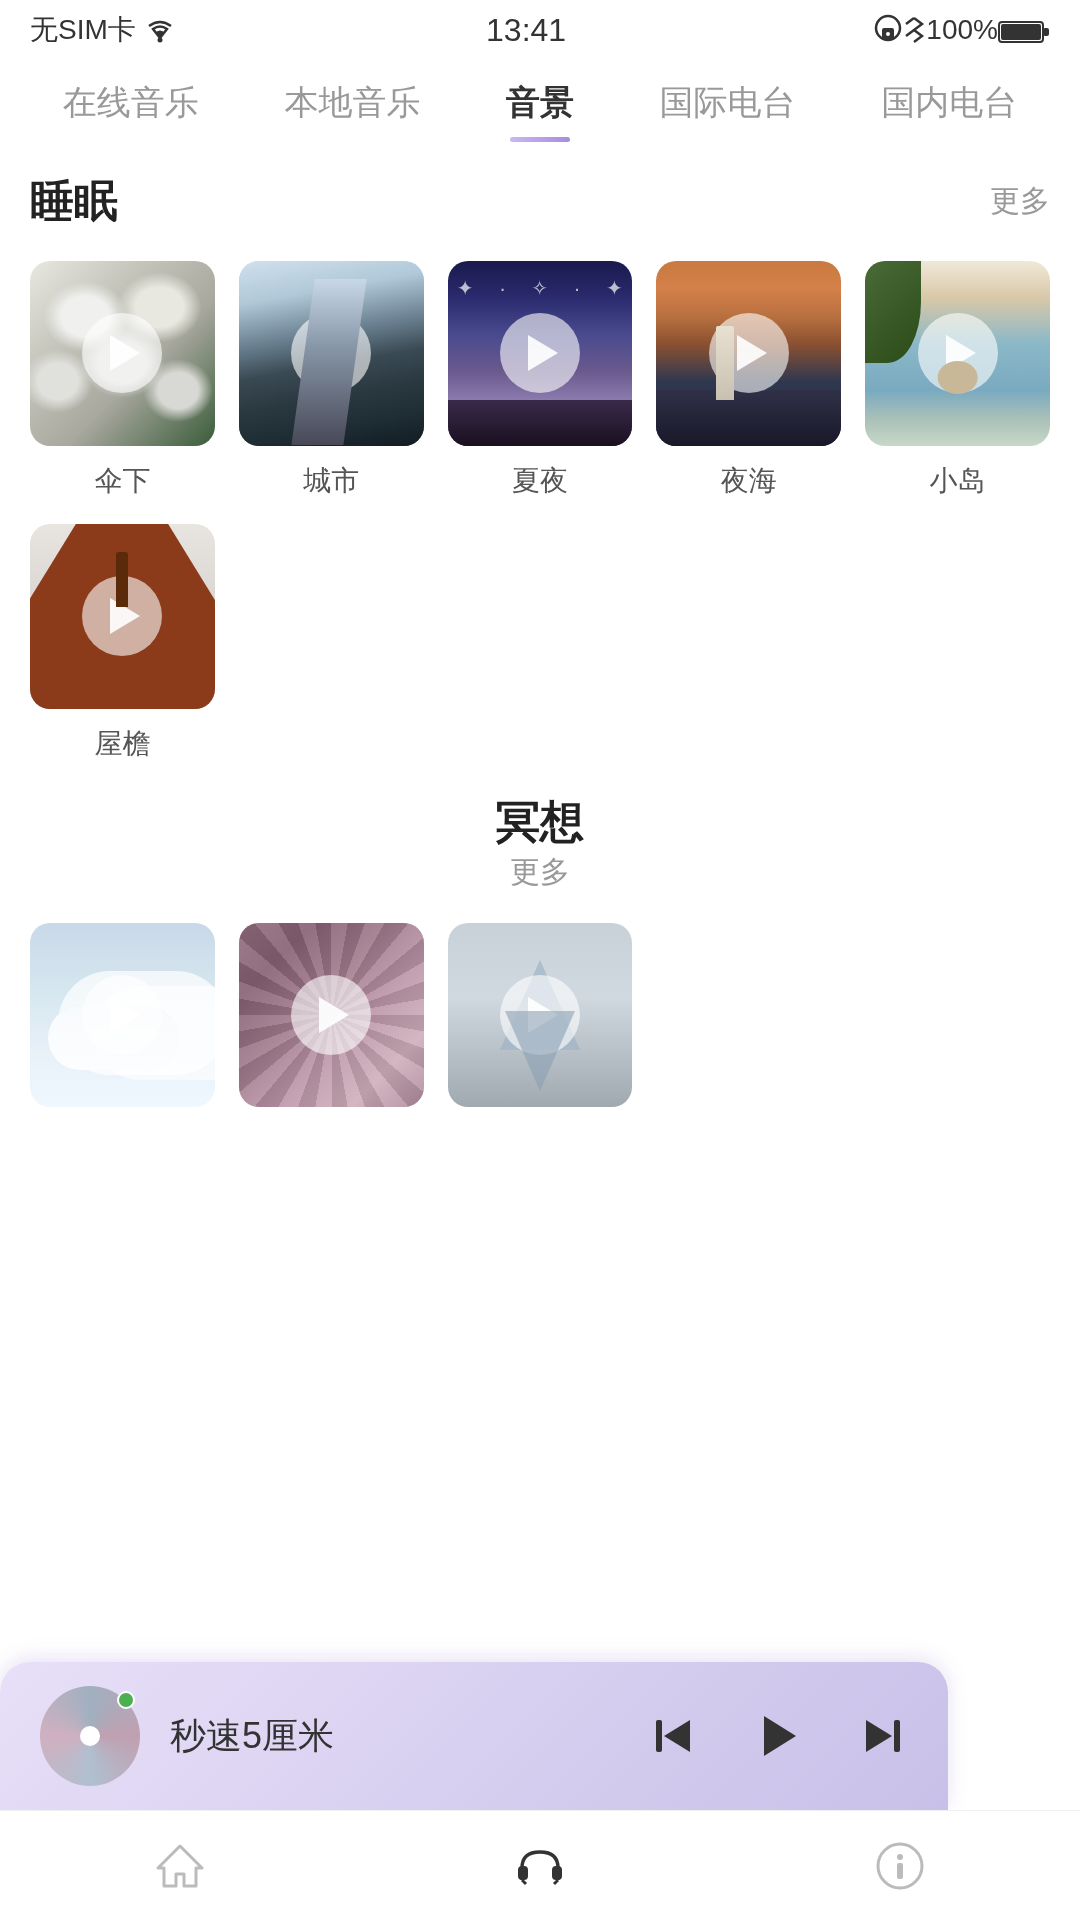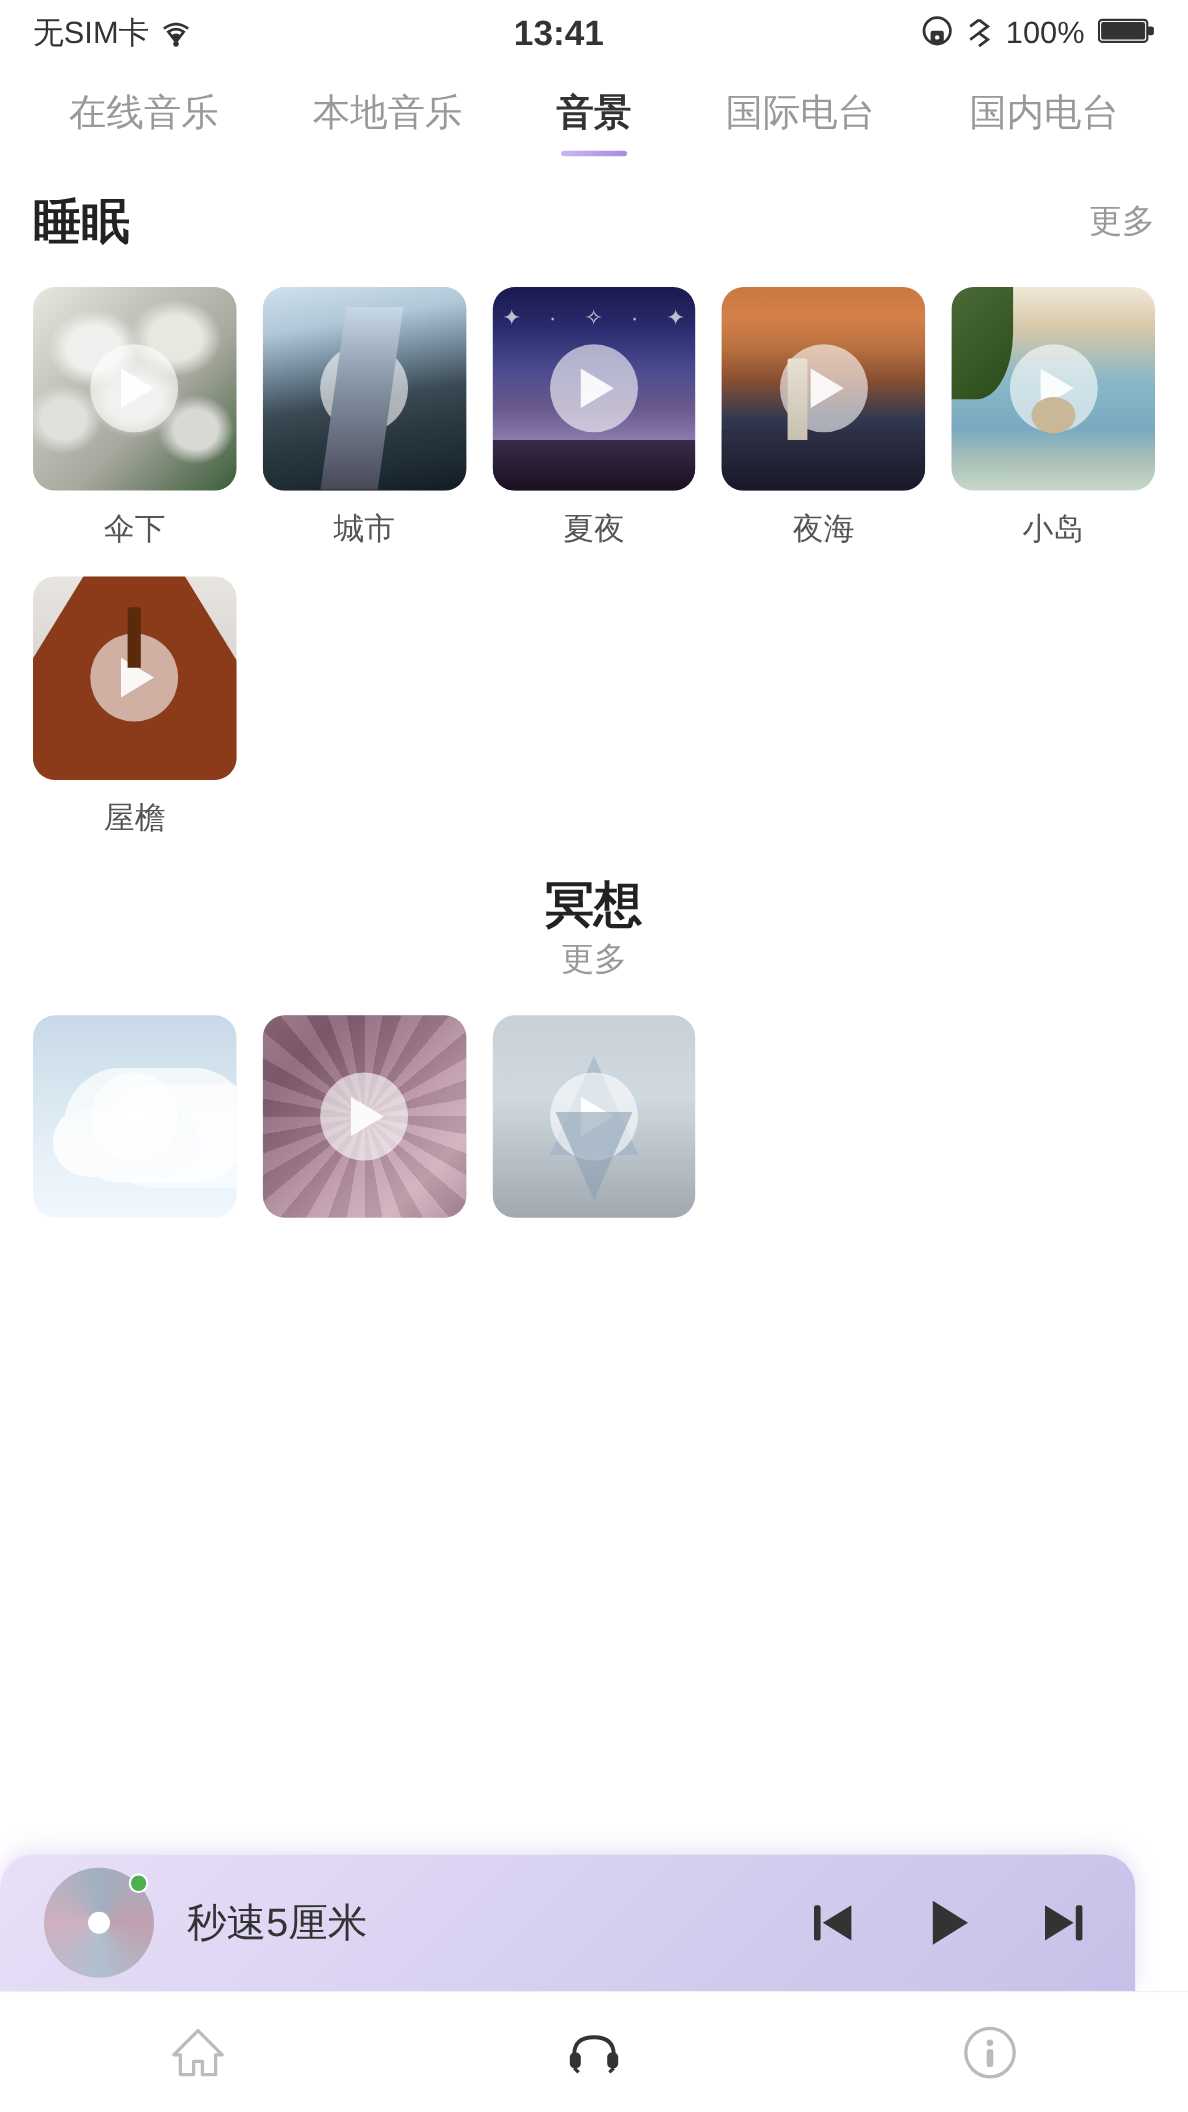--- a/index.html
+++ b/index.html
@@ -24,29 +24,29 @@
     }
     .status-left {
       font-size: 28px;
       color: #333;
       display: flex;
       align-items: center;
       gap: 6px;
     }
     .status-center {
       font-size: 32px;
-      font-weight: 700;
+      font-weight: 400;
       color: #333;
     }
     .status-right {
       font-size: 26px;
       color: #333;
       display: flex;
-      align-items: flex-start;
-      gap: 12px;
+      align-items: flex-end;
+      gap: 0;
     }
 
     
     .tab-bar {
       display: flex;
       justify-content: space-around;
       align-items: center;
       padding: 20px 20px 0;
       background: #fff;
     }
@@ -359,24 +359,24 @@
       border-right: 35px solid transparent;
       border-top: 80px solid rgba(140,160,180,0.6);
     }
 
     
     .now-playing {
       position: fixed;
       bottom: 110px;
       left: 0;
       right: 0;
-      width: 1032px;
+      width: 948px;
       background: linear-gradient(135deg, #e8e0f8 0%, #d8d0f0 50%, #c8c0e8 100%);
       border-radius: 30px 30px 0 0;
-      padding: 12px 40px;
+      padding: 24px 40px;
       display: flex;
       align-items: center;
       gap: 30px;
       box-shadow: 0 -4px 20px rgba(180,160,220,0.3);
     }
 
     .now-playing-thumb {
       width: 100px;
       height: 100px;
       border-radius: 50%;

